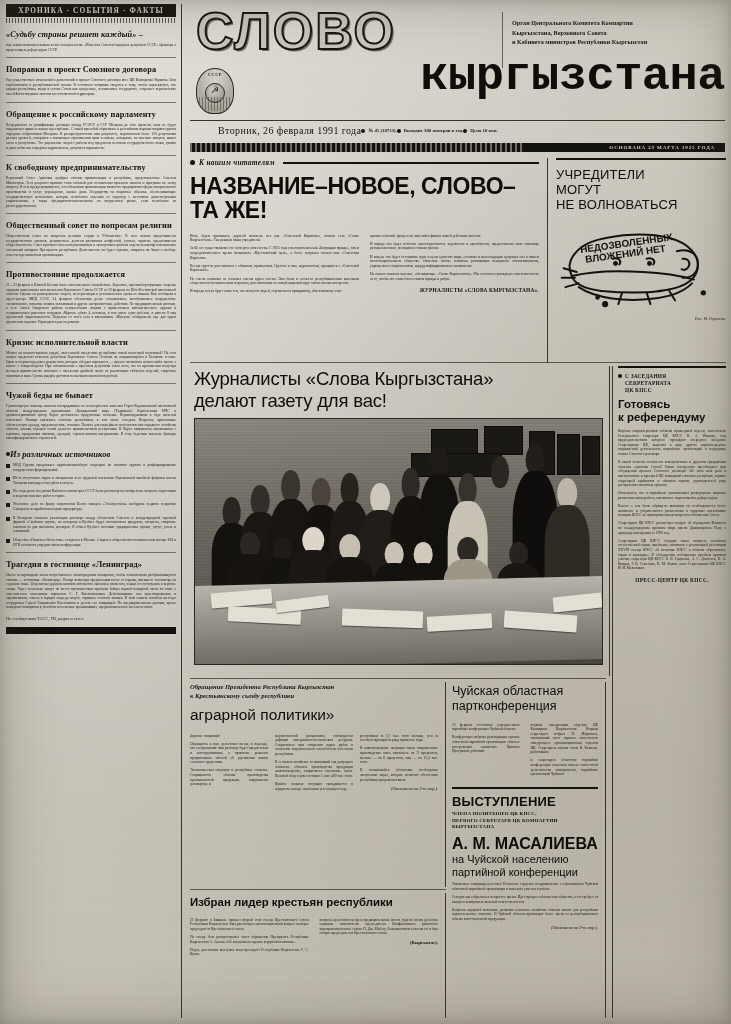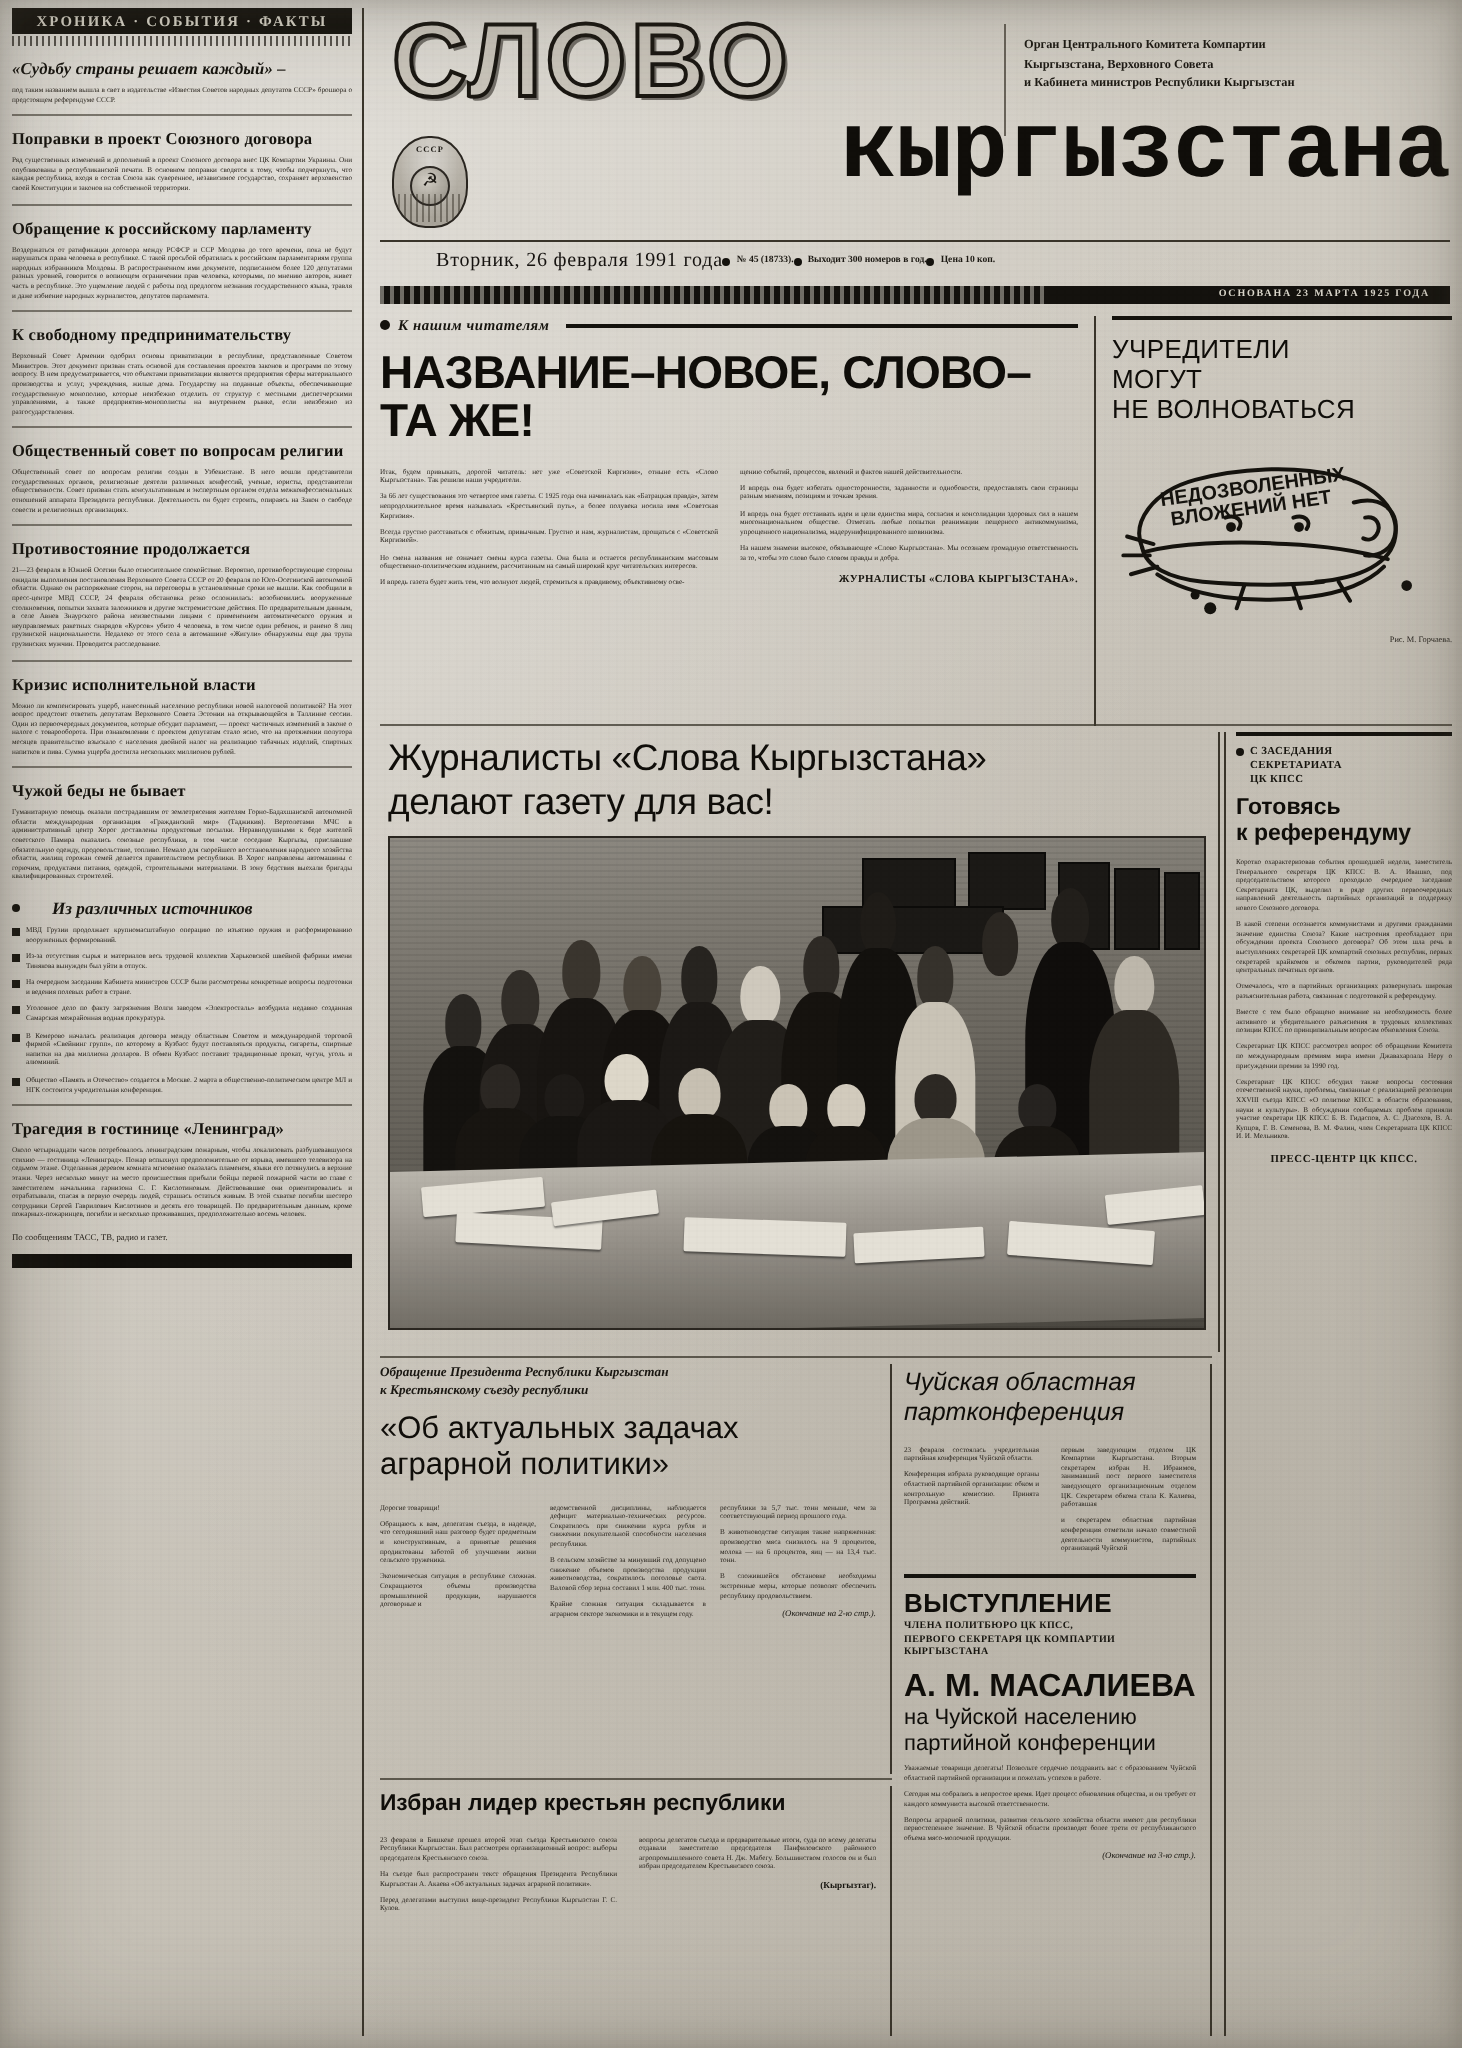--- a/index.html
+++ b/index.html
@@ -40,21 +40,21 @@
   }
   .chron-hatch{height:5px;margin-bottom:4px;
     background-image:repeating-linear-gradient(90deg,#2a2620 0 1px,transparent 1px 3px);
     opacity:.75;}
   .l-head{
     font-size:8.3px;font-weight:bold;color:#15130e;margin:7px 0 3px;
     line-height:10px;letter-spacing:.1px;
   }
   .l-head.italic{font-style:italic;}
   .rule-thin{height:1px;background:#3a352b;opacity:.6;margin:5px 0;}
-  .bullet-head{display:flex;align-items:center;gap:16px;margin:8px 0 4px;}
+  .bullet-head{display:flex;align-items:center;gap:0;margin:8px 0 4px;}
   .bullet-head .dot{width:4px;height:4px;border-radius:50%;background:#15130e;flex:0 0 auto;}
   .bullet-head .txt{font-size:8.6px;font-style:italic;font-weight:bold;}
   .sq-item{display:flex;gap:3px;margin-bottom:4px;}
   .sq-item .sq{width:4px;height:4px;background:#1a1712;flex:0 0 auto;margin-top:1px;}
   .sq-item .bl{flex:1;}
   .src-note{font-size:4.4px;margin-top:6px;color:#241f18;}
   .black-bar{height:7px;background:#13110d;margin-top:6px;}
 
   
   #masthead{position:absolute;left:190px;top:4px;width:535px;height:150px;}
@@ -183,21 +183,21 @@
   #leader{position:absolute;left:190px;top:893px;width:256px;height:125px;
     border-right:1px solid #3a352b;padding-right:7px;box-sizing:border-box;}
   .lead-head{font-family:"Liberation Sans",sans-serif;font-weight:bold;
     font-size:11.4px;line-height:13px;margin:3px 0 5px;color:#100e0a;}
   .kyrgyztag{font-size:4.6px;font-weight:bold;text-align:right;margin-top:4px;}
 
   
   #chuy{position:absolute;left:452px;top:682px;width:154px;height:336px;
     border-right:1px solid #3a352b;padding-right:7px;box-sizing:border-box;}
   .chuy-head{font-family:"Liberation Sans",sans-serif;font-size:12.5px;line-height:15px;
-    margin:2px 0 5px;color:#100e0a;font-style:italic;}
+    margin:2px 0 5px;color:#100e0a;}
   .vyst{font-family:"Liberation Sans",sans-serif;font-weight:bold;font-size:13px;
     letter-spacing:.2px;margin-bottom:2px;color:#100e0a;}
   .vyst-sub{font-size:5px;font-weight:bold;line-height:6.4px;letter-spacing:.2px;margin-bottom:4px;}
   .masaliev{font-family:"Liberation Sans",sans-serif;font-weight:bold;font-size:16px;
     line-height:18px;color:#100e0a;}
   .masaliev-sub{font-family:"Liberation Sans",sans-serif;font-size:11px;line-height:13px;color:#100e0a;}
   .hr2{height:2px;background:#15130e;margin:7px 0 5px;}
 
   .divider-h{position:absolute;background:#3a352b;opacity:.75;}
 </style>
@@ -520,21 +520,20 @@
     <p class="tiny">Секретариат ЦК КПСС обсудил также вопросы состояния отечественной науки, проблемы, связанные с реализацией резолюции XXVIII съезда КПСС «О политике КПСС в области образования, науки и культуры». В обсуждении сообщаемых проблем приняли участие секретари ЦК КПСС Б. В. Гидаспов, А. С. Дзасохов, В. А. Купцов, Г. В. Семенова, В. М. Фалин, член Секретариата ЦК КПСС И. И. Мельников.</p>
     <div class="rail-press">ПРЕСС-ЦЕНТР ЦК КПСС.</div>
   </div>
 
   <div id="presid">
     <div class="pres-kick">
       <div>Обращение Президента Республики Кыргызстан</div>
       <div>к Крестьянскому съезду республики</div>
     </div>
     <div class="pres-head">
-      <div>«Об актуальных задачах</div>
       <div>аграрной политики»</div>
     </div>
     <div class="three-col">
       <div>
         <p class="tiny">Дорогие товарищи!</p>
         <p class="tiny">Обращаюсь к вам, делегатам съезда, в надежде, что сегодняшний наш разговор будет предметным и конструктивным, а принятые решения продиктованы заботой об улучшении жизни сельского труженика.</p>
         <p class="tiny">Экономическая ситуация в республике сложная. Сокращаются объемы производства промышленной продукции, нарушаются договорные и</p>
       </div>
       <div>
         <p class="tiny">ведомственной дисциплины, наблюдается дефицит материально-технических ресурсов. Сократилось при снижении курса рубля и снижении покупательной способности населения республики.</p>

